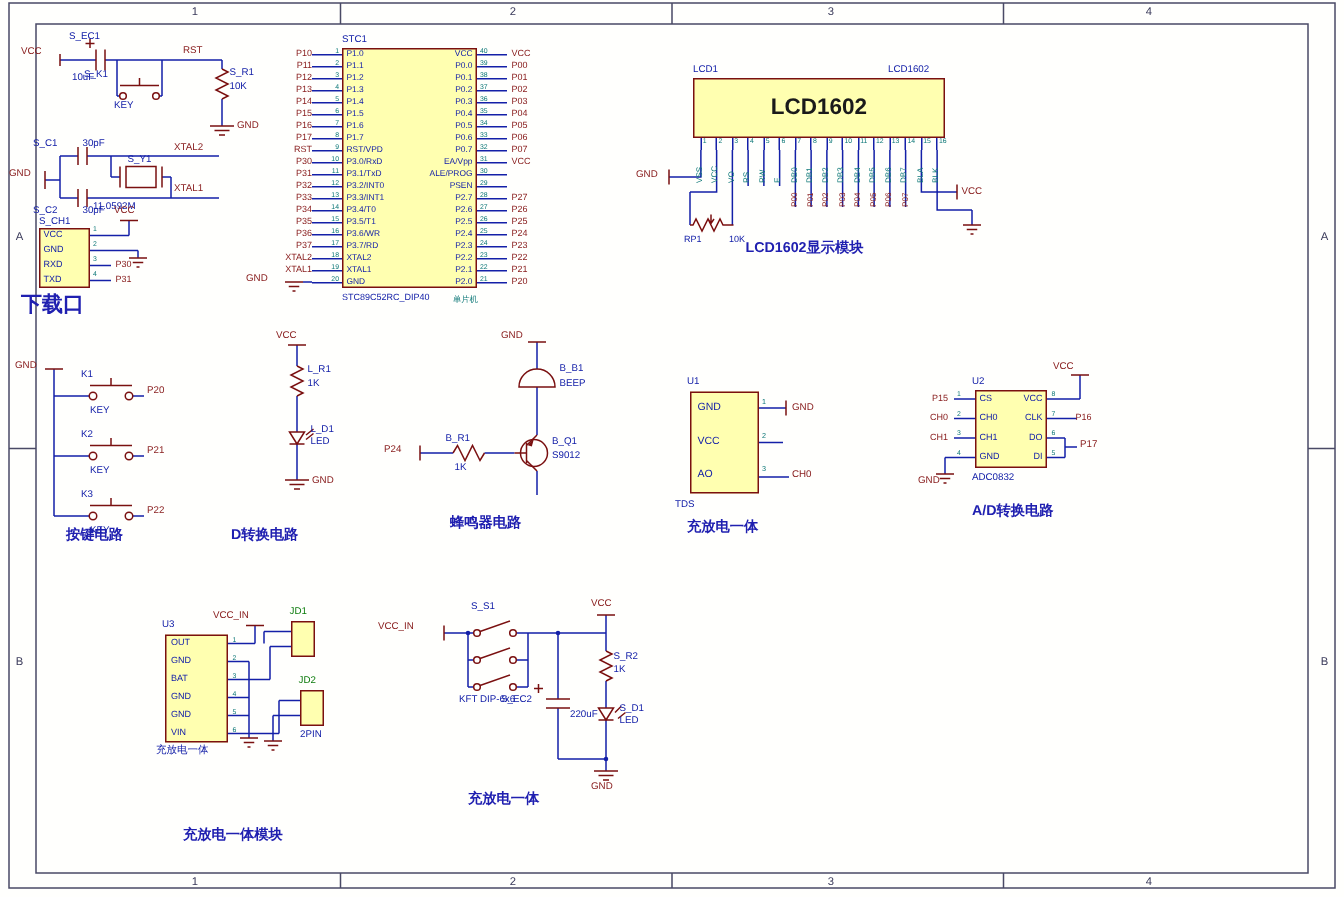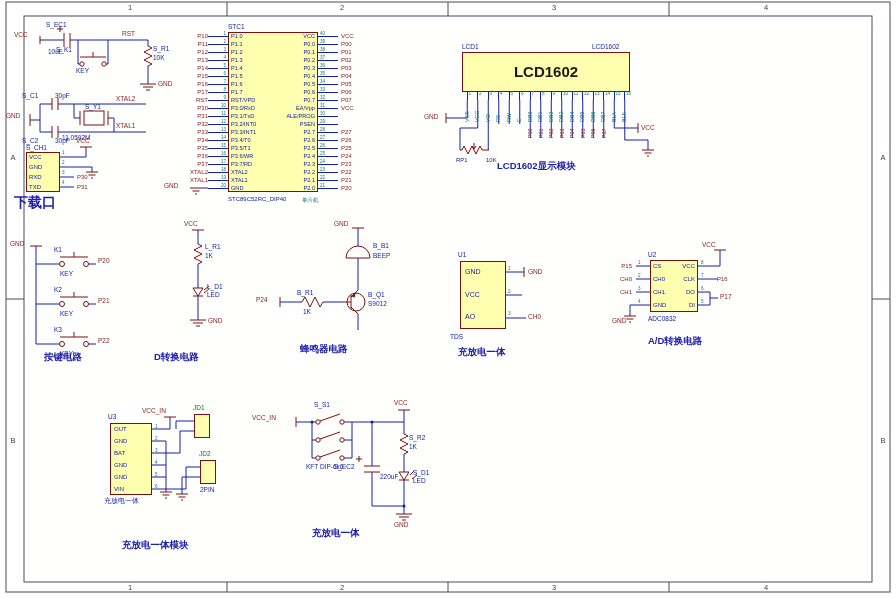--- a/index.html
+++ b/index.html
@@ -784,21 +784,21 @@
       <div></div>
       <div></div>
     </div>
 
   <span class="t des" style="left:108px;top:413px">U3</span>
   <span class="t des" style="left:104px;top:497px;font-size:7px">充放电一体</span>
   <span class="t net" style="left:142px;top:407px">VCC_IN</span>
   <span class="t green" style="left:193px;top:404px">JD1</span>
   <span class="t green" style="left:199px;top:450px">JD2</span>
   <span class="t des" style="left:200px;top:486px">2PIN</span>
-  <span class="t title" style="left:122px;top:540px">充放电一体模块</span>
+  <span class="t title" style="left:122px;top:552px">充放电一体模块</span>
   <div class="ch-names">
       <div>OUT</div>
       <div>GND</div>
       <div>BAT</div>
       <div>GND</div>
       <div>GND</div>
       <div>VIN</div>
     </div>
   <div class="ch-nums">
       <div>1</div>

